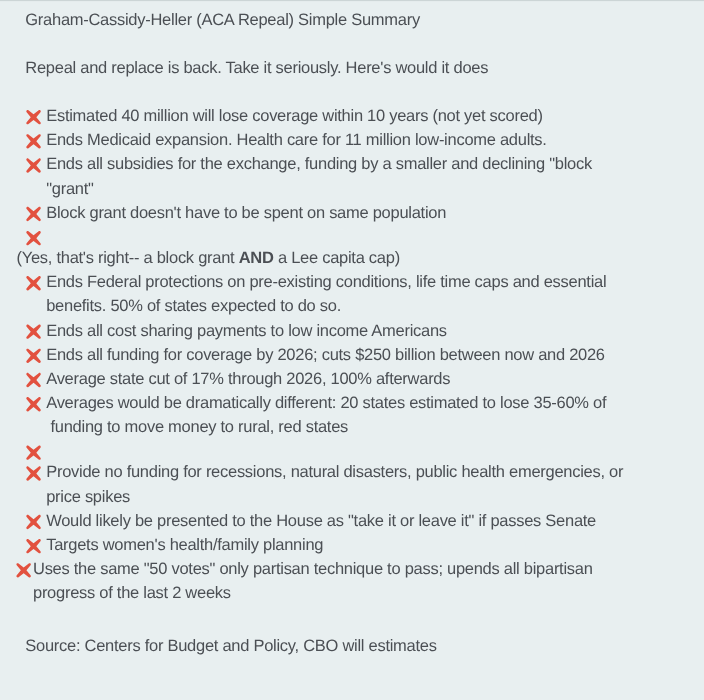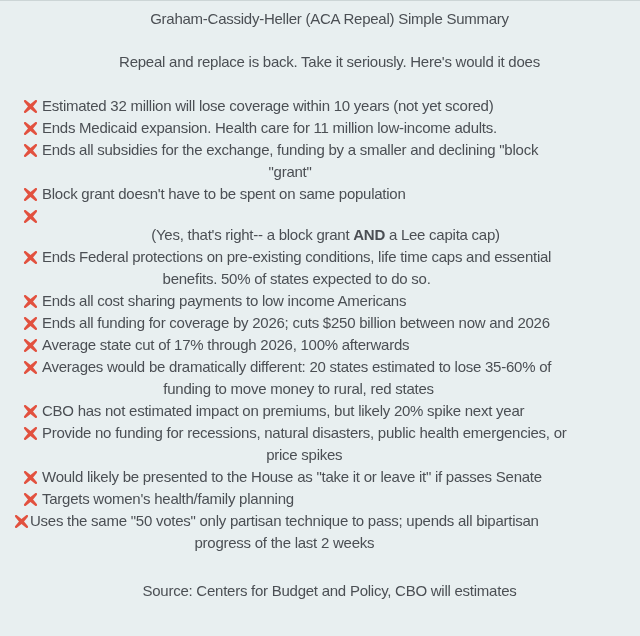--- a/index.html
+++ b/index.html
@@ -8,21 +8,21 @@
     height: 636px;
     box-sizing: border-box;
     background: var(--background, #e8eff0);
     color: var(--text, #4b4f54);
     font-family: "Liberation Sans", sans-serif;
     font-size: 15px;
     letter-spacing: -0.25px;
     border-top: 1px solid #ccd5d6;
     overflow: hidden;
   }
-  .page { padding: 7px 4px 0 23px; text-align: center; }
+  .page { padding: 7px 4px 0 23px; }
   .title-line { line-height: 22px; }
   .intro-line { line-height: 22px; margin-top: 21px; }
   .bullet-list { margin-top: 22px; }
   .bullet {
     display: flex;
     align-items: flex-start;
     line-height: 22px;
   }
   .x-wrap {
     flex: 0 0 19px;
@@ -46,21 +46,21 @@
   <div class="intro-line">Repeal and replace is back. Take it seriously. Here's would it does</div>
 
   <div class="bullet-list">
 
     <div class="bullet">
       <span class="x-wrap">
           <svg width="15" height="15" viewBox="0 0 32 32">
             <path fill="currentColor" d="M16 10.6 L6.1 2.6 C5 1.7 3.4 1.9 2.6 2.9 C1.8 3.9 1.7 5.3 2.6 6.3 L10.6 16 L2.6 25.7 C1.7 26.7 1.8 28.1 2.6 29.1 C3.4 30.1 5 30.3 6.1 29.4 L16 21.4 L25.9 29.4 C27 30.3 28.6 30.1 29.4 29.1 C30.2 28.1 30.3 26.7 29.4 25.7 L21.4 16 L29.4 6.3 C30.3 5.3 30.2 3.9 29.4 2.9 C28.6 1.9 27 1.7 25.9 2.6 Z"></path>
           </svg>
         </span>
-      <span class="bullet-text">Estimated 32 million will lose coverage within 10 years (not yet scored)</span>
+      <span class="bullet-text">Estimated 40 million will lose coverage within 10 years (not yet scored)</span>
     </div>
 
     <div class="bullet">
       <span class="x-wrap">
           <svg width="15" height="15" viewBox="0 0 32 32">
             <path fill="currentColor" d="M16 10.6 L6.1 2.6 C5 1.7 3.4 1.9 2.6 2.9 C1.8 3.9 1.7 5.3 2.6 6.3 L10.6 16 L2.6 25.7 C1.7 26.7 1.8 28.1 2.6 29.1 C3.4 30.1 5 30.3 6.1 29.4 L16 21.4 L25.9 29.4 C27 30.3 28.6 30.1 29.4 29.1 C30.2 28.1 30.3 26.7 29.4 25.7 L21.4 16 L29.4 6.3 C30.3 5.3 30.2 3.9 29.4 2.9 C28.6 1.9 27 1.7 25.9 2.6 Z"></path>
           </svg>
         </span>
       <span class="bullet-text">Ends Medicaid expansion. Health care for 11 million low-income adults.</span>
     </div>
@@ -140,21 +140,20 @@
       <span class="bullet-text">Averages would be dramatically different: 20 states estimated to lose 35-60% of
  funding to move money to rural, red states</span>
     </div>
 
     <div class="bullet">
       <span class="x-wrap">
           <svg width="15" height="15" viewBox="0 0 32 32">
             <path fill="currentColor" d="M16 10.6 L6.1 2.6 C5 1.7 3.4 1.9 2.6 2.9 C1.8 3.9 1.7 5.3 2.6 6.3 L10.6 16 L2.6 25.7 C1.7 26.7 1.8 28.1 2.6 29.1 C3.4 30.1 5 30.3 6.1 29.4 L16 21.4 L25.9 29.4 C27 30.3 28.6 30.1 29.4 29.1 C30.2 28.1 30.3 26.7 29.4 25.7 L21.4 16 L29.4 6.3 C30.3 5.3 30.2 3.9 29.4 2.9 C28.6 1.9 27 1.7 25.9 2.6 Z"></path>
           </svg>
         </span>
-      <span class="bullet-text">CBO has not estimated impact on premiums, but likely 20% spike next year</span>
     </div>
 
     <div class="bullet">
       <span class="x-wrap">
           <svg width="15" height="15" viewBox="0 0 32 32">
             <path fill="currentColor" d="M16 10.6 L6.1 2.6 C5 1.7 3.4 1.9 2.6 2.9 C1.8 3.9 1.7 5.3 2.6 6.3 L10.6 16 L2.6 25.7 C1.7 26.7 1.8 28.1 2.6 29.1 C3.4 30.1 5 30.3 6.1 29.4 L16 21.4 L25.9 29.4 C27 30.3 28.6 30.1 29.4 29.1 C30.2 28.1 30.3 26.7 29.4 25.7 L21.4 16 L29.4 6.3 C30.3 5.3 30.2 3.9 29.4 2.9 C28.6 1.9 27 1.7 25.9 2.6 Z"></path>
           </svg>
         </span>
       <span class="bullet-text">Provide no funding for recessions, natural disasters, public health emergencies, or
 price spikes</span>

